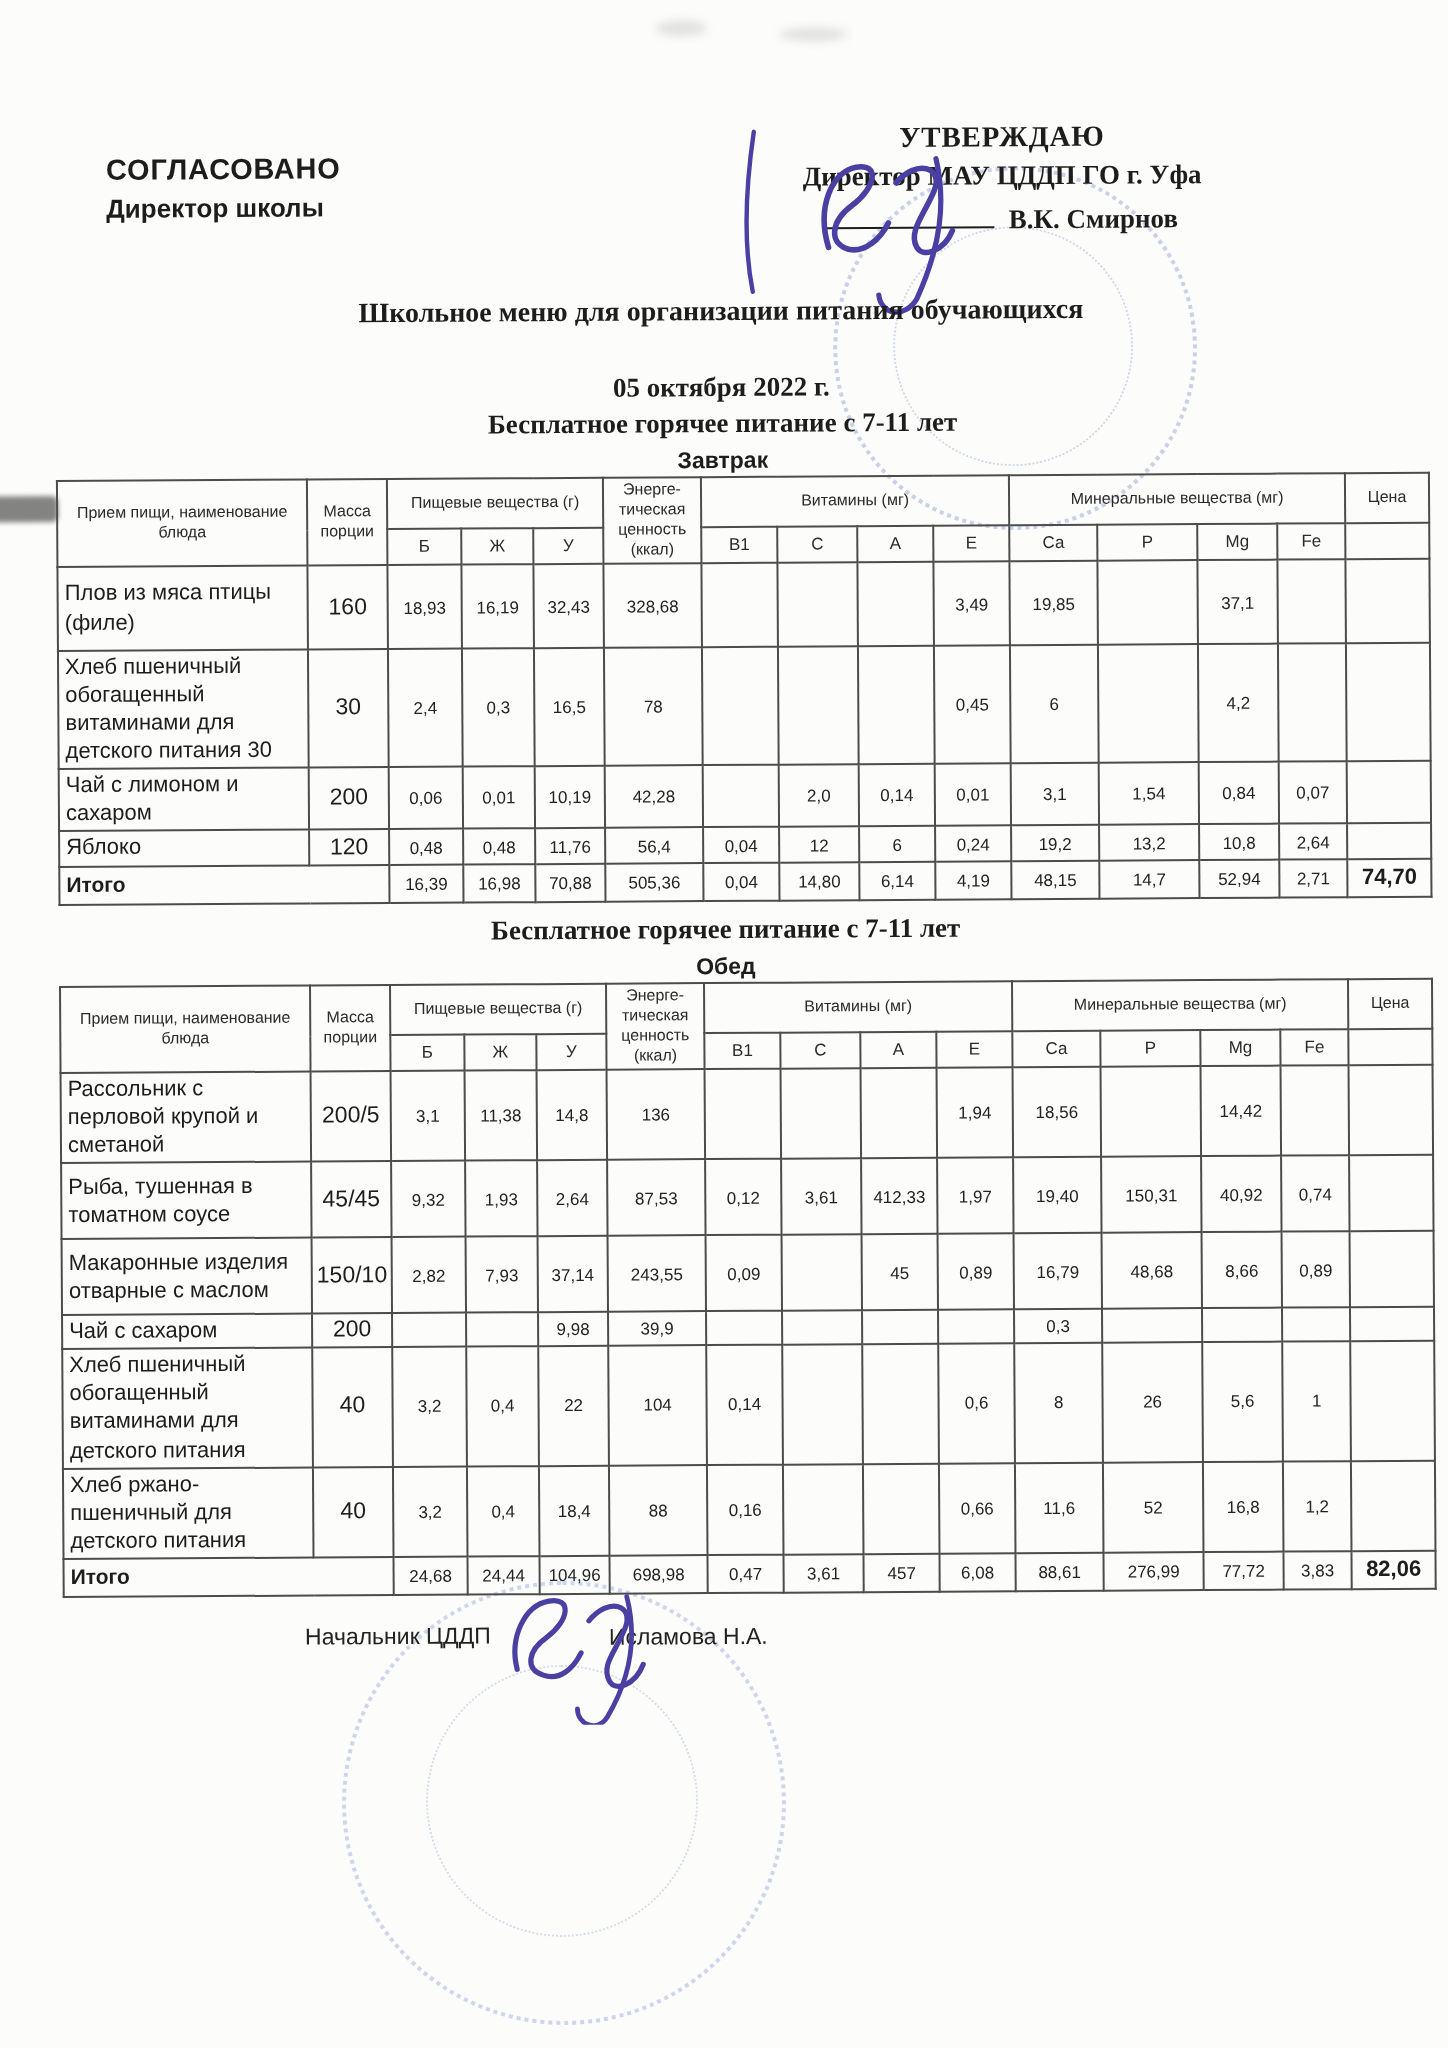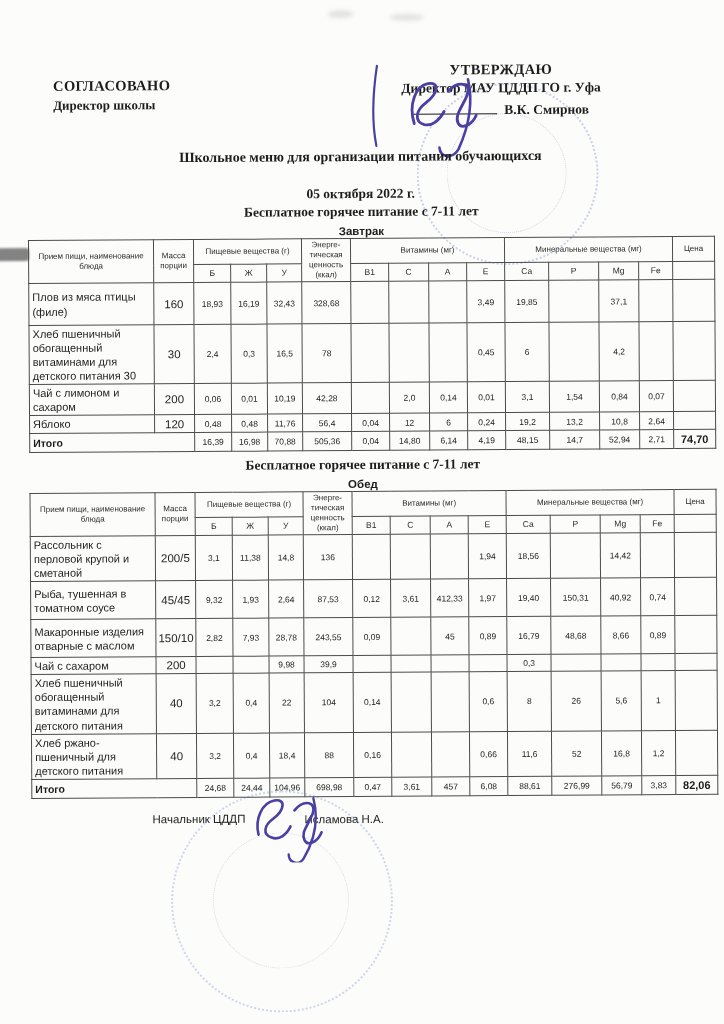--- a/index.html
+++ b/index.html
@@ -9,21 +9,21 @@
     font-family:"Liberation Sans", sans-serif; color:#1d1d1d;
   }
   .tilt{ position:absolute; inset:0; transform:rotate(-0.35deg); transform-origin:50% 40%; }
 
   
   .smear{position:absolute; left:-4px; top:246px; width:34px; height:13px;
          background:#6f6f6f; border-radius:3px; filter:blur(1.2px); opacity:.85;}
   .smudge{position:absolute; background:#c9c9c7; filter:blur(2px); opacity:.5; border-radius:50%;}
 
   
-  .agreed{position:absolute; left:55px; top:76px; font-family:Liberation Serif, serif; font-weight:bold;}
+  .agreed{position:absolute; left:55px; top:76px; font-family:Liberation Sans, sans-serif; font-weight:bold;}
   .agreed .l1{font-size:14.5px; letter-spacing:.4px;}
   .agreed .l2{font-size:13px; margin-top:3px;}
   .approved{position:absolute; left:372px; top:62px; width:262px; text-align:center;
             font-family:"Liberation Serif",serif; font-weight:bold;}
   .approved .l1{font-size:14.5px; letter-spacing:.4px;}
   .approved .l2{font-size:13.5px; margin-top:2px; white-space:nowrap;}
   .approved .l3{font-size:13.5px; margin-top:4px;}
   .sig-line{display:inline-block; width:84px; height:13px; border-bottom:1.6px solid #1d1d1d; margin-right:7px;}
 
   .doc-title{position:absolute; left:0; top:149px; width:100%; text-align:center;
@@ -332,21 +332,21 @@
               <td class="c-num">150,31</td>
               <td class="c-num">40,92</td>
               <td class="c-num">0,74</td>
               <td class="c-num"></td>
             </tr>
             <tr>
               <td class="c-dish">Макаронные изделия отварные с маслом</td>
               <td class="c-mass">150/10</td>
               <td class="c-num">2,82</td>
               <td class="c-num">7,93</td>
-              <td class="c-num">28,78</td>
+              <td class="c-num">37,14</td>
               <td class="c-num">243,55</td>
               <td class="c-num">0,09</td>
               <td class="c-num"></td>
               <td class="c-num">45</td>
               <td class="c-num">0,89</td>
               <td class="c-num">16,79</td>
               <td class="c-num">48,68</td>
               <td class="c-num">8,66</td>
               <td class="c-num">0,89</td>
               <td class="c-num"></td>
@@ -409,21 +409,21 @@
               <td class="c-num">24,68</td>
               <td class="c-num">24,44</td>
               <td class="c-num">104,96</td>
               <td class="c-num">698,98</td>
               <td class="c-num">0,47</td>
               <td class="c-num">3,61</td>
               <td class="c-num">457</td>
               <td class="c-num">6,08</td>
               <td class="c-num">88,61</td>
               <td class="c-num">276,99</td>
-              <td class="c-num">56,79</td>
+              <td class="c-num">77,72</td>
               <td class="c-num">3,83</td>
               <td class="c-price-total">82,06</td>
             </tr>
           </tfoot>
       </table>
     </div>
 
     <div class="footer-pos">Начальник ЦДДП</div>
     <div class="footer-name">Исламова Н.А.</div>
     <svg class="sig sig-bot" viewBox="0 0 118 76">

